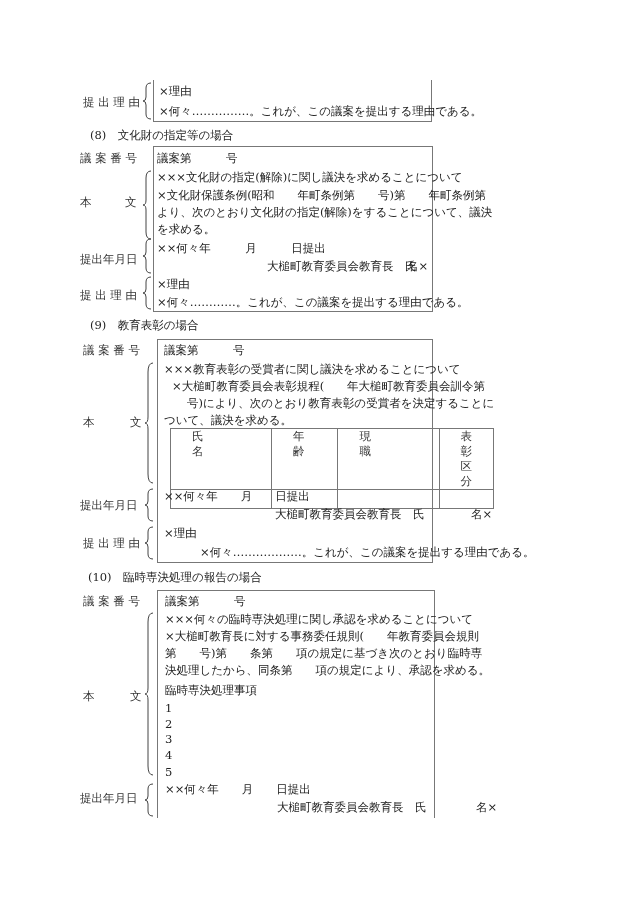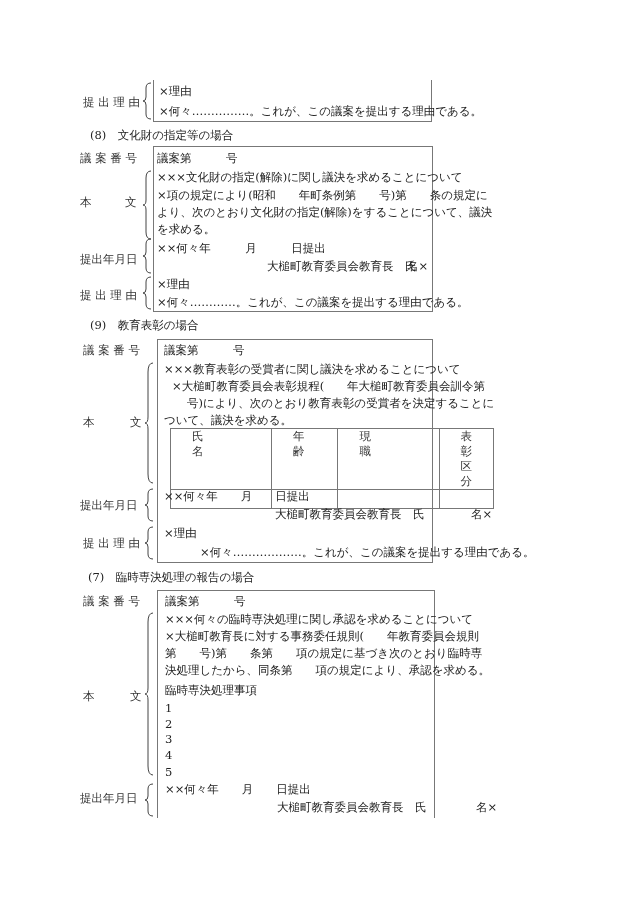--- a/index.html
+++ b/index.html
@@ -40,21 +40,21 @@
   <div class="ln" style="left:157px; top:151px;">議案第　　　号</div>
 
   <div class="lbl" style="left:80px; top:195px;">本</div>
   <div class="lbl" style="left:125px; top:195px;">文</div>
   <div class="brace" style="left:142px; top:170px;">
     <svg width="10" height="70" viewBox="0 0 10 70">
         <path d="M9 1 Q4 1 4 8 L4 30 Q4 35 1 35 Q4 35 4 40 L4 62 Q4 69 9 69" fill="none" stroke="#444" stroke-width="1"></path>
       </svg>
   </div>
   <div class="ln" style="left:157px; top:170px;">×××文化財の指定(解除)に関し議決を求めることについて</div>
-  <div class="ln" style="left:157px; top:188px;">×項の規定により(昭和　　年町条例第　　号)第　　条の規定に</div>
+  <div class="ln" style="left:157px; top:188px;">×文化財保護条例(昭和　　年町条例第　　号)第　　年町条例第</div>
   <div class="ln" style="left:157px; top:205px;">より、次のとおり文化財の指定(解除)をすることについて、議決</div>
   <div class="ln" style="left:157px; top:222px;">を求める。</div>
 
   <div class="lbl" style="left:80px; top:252px;">提出年月日</div>
   <div class="brace" style="left:142px; top:238px;">
     <svg width="10" height="36" viewBox="0 0 10 36">
         <path d="M9 1 Q4 1 4 6 L4 14 Q4 18 1 18 Q4 18 4 22 L4 30 Q4 35 9 35" fill="none" stroke="#444" stroke-width="1"></path>
       </svg>
   </div>
   <div class="ln" style="left:157px; top:241px;">××何々年　　　月　　　日提出</div>
@@ -121,21 +121,21 @@
   <div class="brace" style="left:144px; top:526px;">
     <svg width="10" height="34" viewBox="0 0 10 34">
         <path d="M9 1 Q4 1 4 6 L4 13 Q4 17 1 17 Q4 17 4 21 L4 28 Q4 33 9 33" fill="none" stroke="#444" stroke-width="1"></path>
       </svg>
   </div>
   <div class="ln" style="left:164px; top:526px;">×理由</div>
   <div class="ln" style="left:164px; top:545px;margin-left:36px;">×何々………………。これが、この議案を提出する理由である。</div>
 </div>
 
 <div>
-  <div class="sec" style="left:88px; top:570px;">(7)　臨時専決処理の報告の場合</div>
+  <div class="sec" style="left:88px; top:570px;">(10)　臨時専決処理の報告の場合</div>
   <div class="box open-bottom" style="left:157px; top:590px; width:278px; height:228px;"></div>
 
   <div class="lbl" style="left:83px; top:594px;">議 案 番 号</div>
   <div class="ln" style="left:165px; top:594px;">議案第　　　号</div>
 
   <div class="lbl" style="left:83px; top:689px;">本</div>
   <div class="lbl" style="left:130px; top:689px;">文</div>
   <div class="brace" style="left:144px; top:612px;">
     <svg width="10" height="164" viewBox="0 0 10 164">
         <path d="M9 1 Q4 1 4 10 L4 76 Q4 82 1 82 Q4 82 4 88 L4 154 Q4 163 9 163" fill="none" stroke="#444" stroke-width="1"></path>

